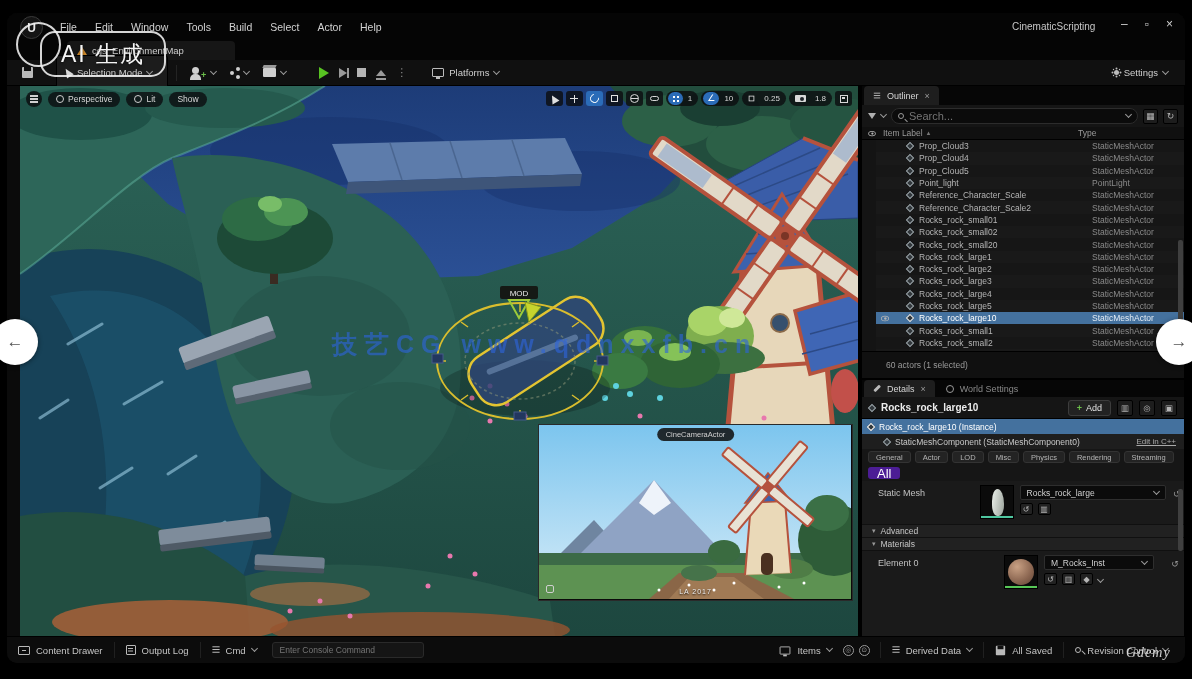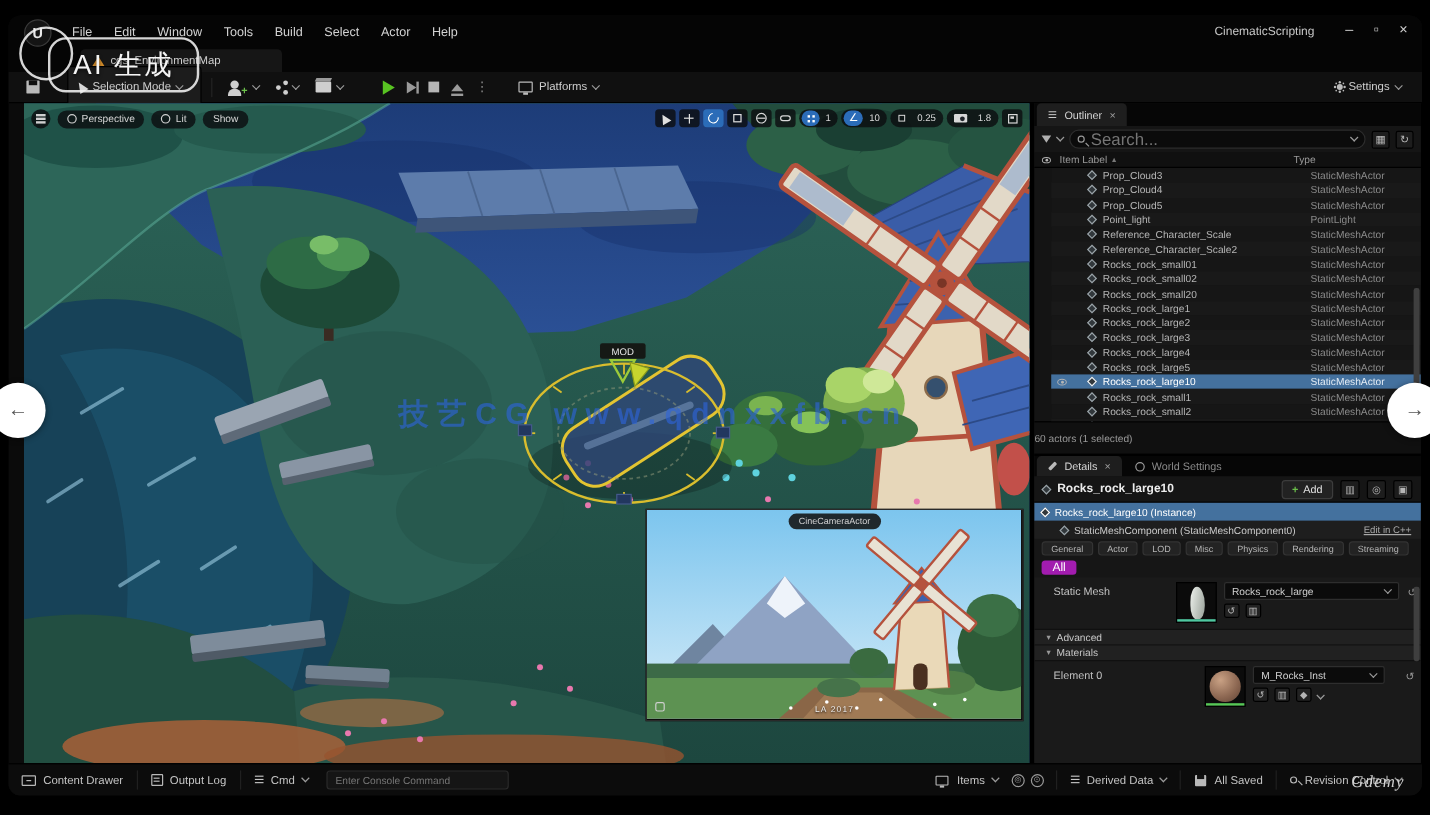--- a/index.html
+++ b/index.html
@@ -138,21 +138,21 @@
   .i-pencil{width:8px;height:2.5px;background:#b9b9b9;transform:rotate(-45deg);border-radius:1px;}
   .i-globe2{width:8px;height:8px;border:1.1px solid #9a9a9a;border-radius:50%;}
   
   .outliner{position:absolute;left:0;top:0;width:322px;height:292px;display:flex;flex-direction:column;
     background:#141414;}
   .otools{height:22px;background:#151515;display:flex;align-items:center;gap:5px;padding:0 6px;}
   .i-funnel{width:0;height:0;border-left:4.5px solid transparent;border-right:4.5px solid transparent;
     border-top:6px solid #b0b0b0;}
   .srch{flex:1;height:16px;background:#0b0b0b;border:1px solid #2c2c2c;border-radius:8px;display:flex;
     align-items:center;padding:0 6px;gap:5px;}
-  .srch input{flex:1;background:transparent;border:none;outline:none;color:#cfcfcf;font-size:14px;
+  .srch input{flex:1;background:transparent;border:none;outline:none;color:#cfcfcf;font-size:11px;
     font-family:inherit;}
   .i-search{width:6px;height:6px;border:1.3px solid #999;border-radius:50%;position:relative;flex:0 0 auto;}
   .i-search:after{content:'';position:absolute;left:5px;top:5.5px;width:4px;height:1.3px;background:#999;
     transform:rotate(45deg);}
   .sqbtn{width:15px;height:15px;background:#1d1d1d;border:1px solid #000;border-radius:2px;display:flex;
     align-items:center;justify-content:center;color:#b5b5b5;font-size:9px;}
   .ohead{height:13px;background:#101010;display:flex;align-items:center;font-size:8.5px;color:#9a9a9a;
     padding-left:5px;position:relative;border-bottom:1px solid #000;}
   .ohead .typecol{position:absolute;left:216px;}
   .i-eye{width:10px;height:7px;border:1px solid #b5b5b5;border-radius:50%;position:relative;
@@ -168,21 +168,21 @@
   .oeye .i-eye{transform:scale(.8);}
   .i-dia{width:6px;height:6px;border:1px solid #9aa3a8;background:#31373b;transform:rotate(45deg);
     margin:0 6px 0 14px;flex:0 0 auto;}
   .orow.sel .i-dia{border-color:#eaf1f7;}
   .olab{font-size:8.5px;color:#b5b5b5;white-space:nowrap;}
   .orow.sel .olab{color:#fff;}
   .otype{position:absolute;left:216px;font-size:8.5px;color:#8a8a8a;white-space:nowrap;}
   .orow.sel .otype{color:#e3ecf5;}
   .oscroll{position:absolute;right:1px;top:100px;width:5px;height:95px;background:#3f3f3f;
     border-radius:2px;z-index:2;}
-  .ofoot{height:27px;background:#101010;display:flex;align-items:center;padding-left:0;font-size:8.5px;
+  .ofoot{height:27px;background:#101010;display:flex;align-items:center;padding-left:24px;font-size:8.5px;
     color:#9a9a9a;border-top:1px solid #000;}
   
   .details{position:absolute;left:0;top:294px;width:322px;height:256px;background:#161616;display:flex;
     flex-direction:column;}
   .dhead{height:22px;background:#151515;display:flex;align-items:center;gap:6px;padding:0 7px;
     border-bottom:1px solid #000;}
   .dname{font-size:10px;font-weight:bold;color:#ececec;flex:1;white-space:nowrap;overflow:hidden;}
   .addbtn{height:16px;display:flex;align-items:center;gap:4px;background:#222;border:1px solid #3c3c3c;
     border-radius:3px;padding:0 8px;font-size:9px;color:#e0e0e0;}
   .addbtn .p{color:#6bbf4a;font-weight:bold;}
@@ -191,22 +191,22 @@
   .crow{height:15px;display:flex;align-items:center;gap:5px;padding-left:6px;font-size:8.5px;
     position:relative;}
   .crow.root{background:#44719e;color:#fff;}
   .crow.child{background:#1e1e1e;color:#c9c9c9;padding-left:22px;}
   .editlink{position:absolute;right:8px;font-size:8px;color:#a9a9a9;text-decoration:underline;}
   .dsearch{height:20px;display:flex;align-items:center;gap:5px;padding:0 6px;background:#161616;}
   .fpills{height:16px;display:flex;align-items:center;gap:4px;padding:0 6px;background:#161616;}
   .fpill{height:12px;display:flex;align-items:center;padding:0 7px;background:#232323;
     border:1px solid #333;border-radius:3px;font-size:7.5px;color:#b5b5b5;white-space:nowrap;}
   .allrow{height:16px;display:flex;align-items:center;padding:0 6px;background:#161616;}
-  .allpill{height:12px;display:flex;align-items:center;padding:0 9px;background:#a21caf;border-radius:3px;
-    font-size:10px;color:#fff;}
+  .allpill{height:12px;display:flex;align-items:center;padding:0 9px;background:#4c1d95;border-radius:3px;
+    font-size:13px;color:#fff;}
   .props{flex:1;background:#1a1a1a;position:relative;overflow:hidden;}
   .prow{display:flex;border-bottom:1px solid #101010;}
   .plabel{width:138px;padding:7px 0 0 16px;font-size:9px;color:#c0c0c0;}
   .pval{flex:1;padding:4px 4px;display:flex;gap:6px;}
   .thumb{width:34px;height:34px;background:#0b0b0b;border:1px solid #000;position:relative;flex:0 0 auto;}
   .under-t{position:absolute;bottom:0;left:0;right:0;height:2.5px;background:#4fc7a0;}
   .under-g{position:absolute;bottom:0;left:0;right:0;height:2.5px;background:#57c757;}
   .rockmesh{position:absolute;left:11px;top:3px;width:12px;height:27px;
     background:linear-gradient(100deg,#edf1ec,#99a199);border-radius:45% 55% 42% 42%;}
   .matball{position:absolute;left:3px;top:3px;width:26px;height:26px;border-radius:50%;

